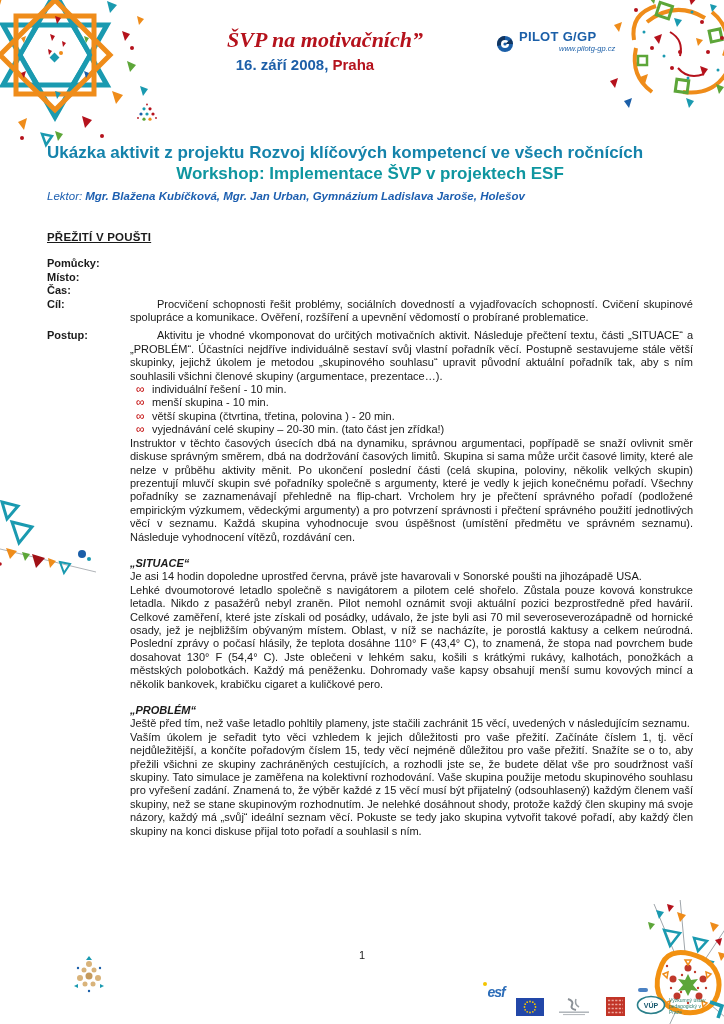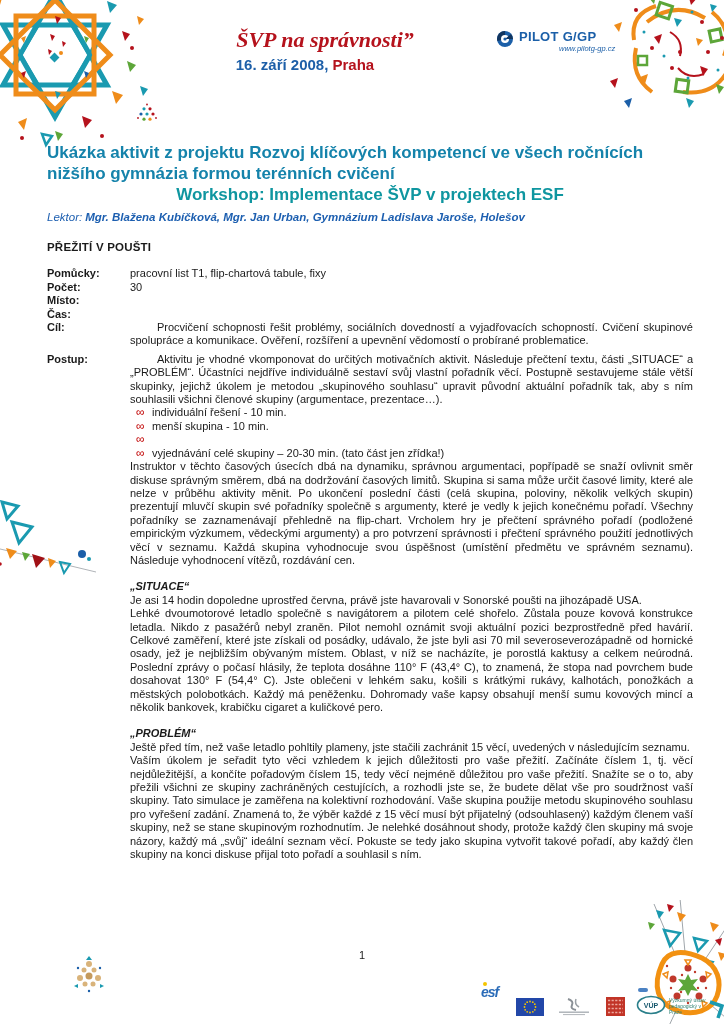--- a/index.html
+++ b/index.html
@@ -13,45 +13,45 @@
     position:absolute;left:150px;top:28px;width:322px;text-align:center;
     font-family:"Liberation Serif", serif;font-style:italic;font-weight:bold;color:#b5121c;
   }
   .ht1{font-size:27px;line-height:30px;letter-spacing:-0.5px;}
   .ht2{font-size:22px;line-height:24px;padding-left:28px;}
   .ht-date{
     font-family:"Liberation Sans", sans-serif;font-style:normal;font-weight:bold;
     font-size:15px;margin-top:4px;padding-right:12px;color:#1d5fa8;
   }
   .ht-date .city{color:#b5121c;}
-  .pilot{position:absolute;left:496px;top:30px;display:flex;gap:5px;align-items:flex-start;}
+  .pilot{position:absolute;left:496px;top:30px;display:flex;gap:5px;align-items:flex-end;}
   .pilot-texts{display:flex;flex-direction:column;}
   .pilot-name{font-size:13px;font-weight:bold;color:#1b5fa8;line-height:14px;letter-spacing:0.3px;}
   .pilot-url{font-size:7.5px;font-style:italic;color:#1b5fa8;line-height:9px;padding-left:40px;}
   
   .content{position:absolute;left:47px;top:142px;width:646px;font-size:11px;line-height:13.4px;}
   .doc-title{font-weight:bold;font-size:17px;line-height:21px;color:#1583ab;}
   .doc-title .line3{color:#0f96a0;text-align:center;}
   .lektor{margin-top:5px;font-style:italic;color:#1d5fb0;font-size:11.5px;line-height:14px;}
   .lektor .names{font-weight:bold;margin-left:3px;}
-  .activity-title{margin-top:17px;font-weight:bold;font-size:11.5px;letter-spacing:0.2px;}
+  .activity-title{margin-top:28px;font-weight:bold;font-size:11.5px;letter-spacing:0.2px;text-decoration:underline;}
   .info{margin-top:13px;}
   .inforow{display:flex;}
   .inforow .lbl{width:83px;flex:none;font-weight:bold;}
   .inforow .val{flex:1;}
   .j{text-align:justify;margin:0;}
   p{margin:0;}
   .indent{text-indent:27px;}
   .postup-row{margin-top:5px;}
   .bullet{display:flex;}
   .bullet .sym{width:16px;flex:none;margin-left:6px;color:#c00000;font-size:12px;line-height:13.4px;}
   .heading{font-weight:bold;font-style:italic;margin-top:13px;}
   
   .pagenum{position:absolute;top:949px;left:0;width:724px;text-align:center;font-size:11px;color:#222;}
-  .esf{position:absolute;left:481px;top:983px;width:30px;height:18px;}
+  .esf{position:absolute;left:481px;top:983px;width:30px;height:18px;text-align:center;}
   .esf-txt{font-weight:bold;font-style:italic;font-size:14px;color:#2b6cb8;letter-spacing:-1px;}
   .esf-dot{position:absolute;left:2px;top:-1px;width:4px;height:4px;border-radius:50%;background:#f4c400;}
   .eu-flag{position:absolute;left:516px;top:998px;}
   .ministry{position:absolute;left:556px;top:997px;}
   .redsq{position:absolute;left:606px;top:997px;}
   .vup{position:absolute;left:636px;top:995px;display:flex;align-items:flex-start;gap:3px;}
   .vup-caption{width:44px;font-size:5px;line-height:5.8px;color:#2a7f6e;padding-top:3px;}
 </style>
 </head>
 <body>
@@ -225,21 +225,21 @@
     <circle cx="43" cy="92" r="1.2" fill="#c0392b"></circle>
   <circle cx="33" cy="88" r="1.2" fill="#c0392b"></circle>
     <circle cx="50" cy="103" r="1.2" fill="#c0392b"></circle>
   <circle cx="68" cy="88" r="1.2" fill="#c0392b"></circle>
     <circle cx="29" cy="66" r="1.2" fill="#c0392b"></circle>
   <path d="M72 102l12 4-4 12" fill="none" stroke="#1a9ab0" stroke-width="3.5"></path>
   <rect x="0" y="88" width="10" height="4" rx="2" fill="#2b6cb8" opacity="0.85"></rect>
 </svg>
 
 <div class="header-title">
-  <div class="ht2">ŠVP na správnosti”</div>
+  <div class="ht2">ŠVP na motivačních”</div>
   <div class="ht-date">
     <span>16. září 2008,</span>
     <span class="city">Praha</span>
   </div>
 </div>
 
 <div class="pilot">
   <svg width="18" height="18" viewBox="0 0 18 18">
     <circle cx="9" cy="9" r="8" fill="#1b5fa8"></circle>
     <path d="M9 9L9 1A8 8 0 0 0 1.3 11Z" fill="#12355f"></path>
@@ -249,38 +249,32 @@
   </svg>
   <div class="pilot-texts">
     <span class="pilot-name">PILOT G/GP</span>
     <span class="pilot-url">www.pilotg-gp.cz</span>
   </div>
 </div>
 
 <div class="content">
   <div class="doc-title">
     <div>Ukázka aktivit z projektu Rozvoj klíčových kompetencí ve všech ročnících</div>
-    <div>nižšího gymnázia formou terénních cvičení</div>
     <div class="line3">Workshop: Implementace ŠVP v projektech ESF</div>
   </div>
 
   <div class="lektor">
     <span>Lektor:</span><span class="names">Mgr. Blažena Kubíčková, Mgr. Jan Urban, Gymnázium Ladislava Jaroše, Holešov</span>
   </div>
 
   <div class="activity-title">PŘEŽITÍ V POUŠTI</div>
 
   <div class="info">
     <div class="inforow">
       <div class="lbl">Pomůcky:</div>
-      <div class="val">pracovní list T1, flip-chartová tabule, fixy</div>
-    </div>
-    <div class="inforow">
-      <div class="lbl">Počet:</div>
-      <div class="val">30</div>
     </div>
     <div class="inforow">
       <div class="lbl">Místo:</div>
     </div>
     <div class="inforow">
       <div class="lbl">Čas:</div>
     </div>
     <div class="inforow">
       <div class="lbl">Cíl:</div>
       <div class="val j indent">Procvičení schopnosti řešit problémy, sociálních dovedností a vyjadřovacích schopností. Cvičení skupinové spolupráce a komunikace. Ověření, rozšíření a upevnění vědomostí o probírané problematice.</div>
@@ -294,20 +288,21 @@
       <div class="bullet">
         <span class="sym">∞</span>
         <span>individuální řešení - 10 min.</span>
       </div>
       <div class="bullet">
         <span class="sym">∞</span>
         <span>menší skupina - 10 min.</span>
       </div>
       <div class="bullet">
         <span class="sym">∞</span>
+        <span>větší skupina (čtvrtina, třetina, polovina ) - 20 min.</span>
       </div>
       <div class="bullet">
         <span class="sym">∞</span>
         <span>vyjednávání celé skupiny – 20-30 min. (tato část jen zřídka!)</span>
       </div>
       <p class="j">Instruktor v těchto časových úsecích dbá na dynamiku, správnou argumentaci, popřípadě se snaží ovlivnit směr diskuse správným směrem, dbá na dodržování časových limitů. Skupina si sama může určit časové limity, které ale nelze v průběhu aktivity měnit. Po ukončení poslední části (celá skupina, poloviny, několik velkých skupin) prezentují mluvčí skupin své pořadníky společně s argumenty, které je vedly k jejich konečnému pořadí. Všechny pořadníky se zaznamenávají přehledně na flip-chart. Vrcholem hry je přečtení správného pořadí (podložené empirickým výzkumem, vědeckými argumenty) a pro potvrzení správnosti i přečtení správného použití jednotlivých věcí v seznamu. Každá skupina vyhodnocuje svou úspěšnost (umístění předmětu ve správném seznamu). Následuje vyhodnocení vítězů, rozdávání cen.</p>
 
       <p class="heading">„SITUACE“</p>
       <p>Je asi 14 hodin dopoledne uprostřed června, právě jste havarovali v Sonorské poušti na jihozápadě USA.</p>
       <p class="j">Lehké dvoumotorové letadlo společně s navigátorem a pilotem celé shořelo. Zůstala pouze kovová konstrukce letadla. Nikdo z pasažérů nebyl zraněn. Pilot nemohl oznámit svoji aktuální pozici bezprostředně před havárií. Celkové zaměření, které jste získali od posádky, udávalo, že jste byli asi 70 mil severoseverozápadně od hornické osady, jež je nejbližším obývaným místem. Oblast, v níž se nacházíte, je porostlá kaktusy a celkem neúrodná. Poslední zprávy o počasí hlásily, že teplota dosáhne 110° F (43,4° C), to znamená, že stopa nad povrchem bude dosahovat 130° F (54,4° C). Jste oblečeni v lehkém saku, košili s krátkými rukávy, kalhotách, ponožkách a městských polobotkách. Každý má peněženku. Dohromady vaše kapsy obsahují menší sumu kovových mincí a několik bankovek, krabičku cigaret a kuličkové pero.</p>

